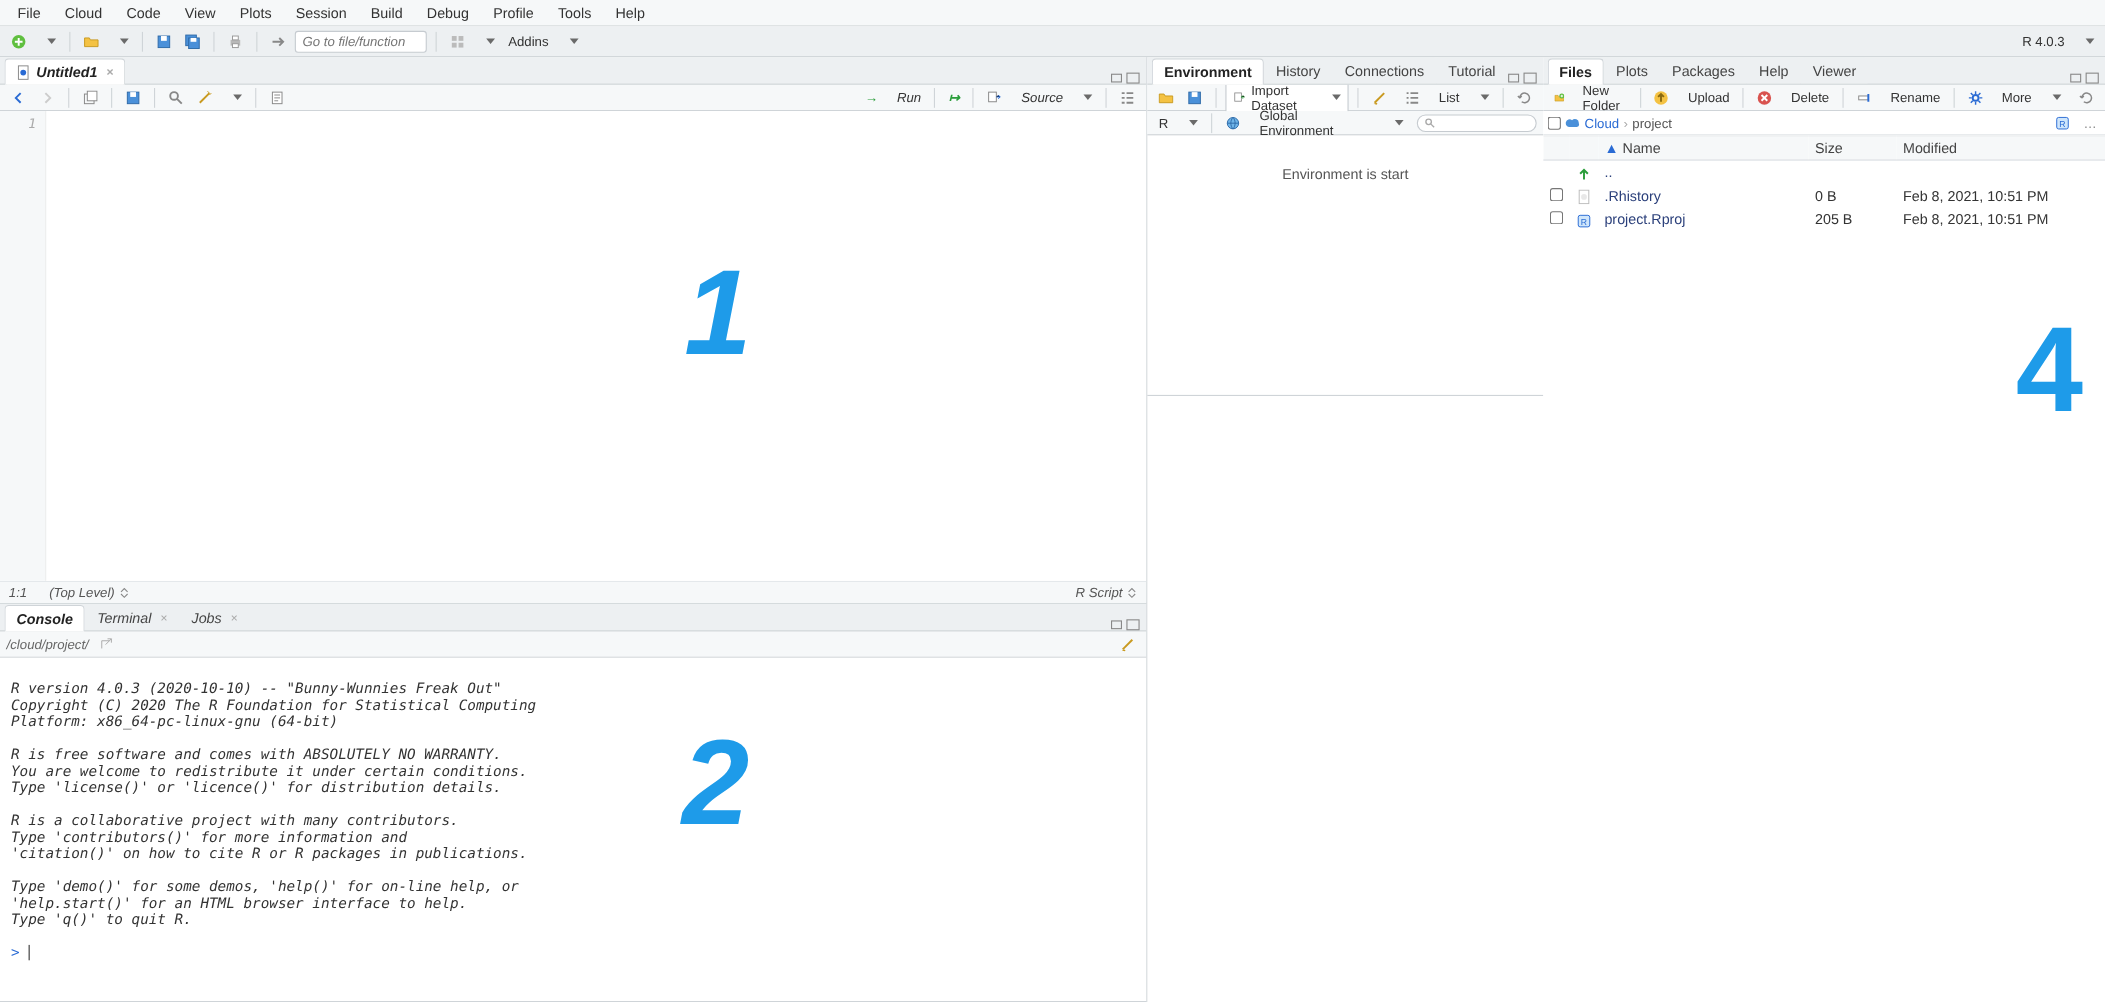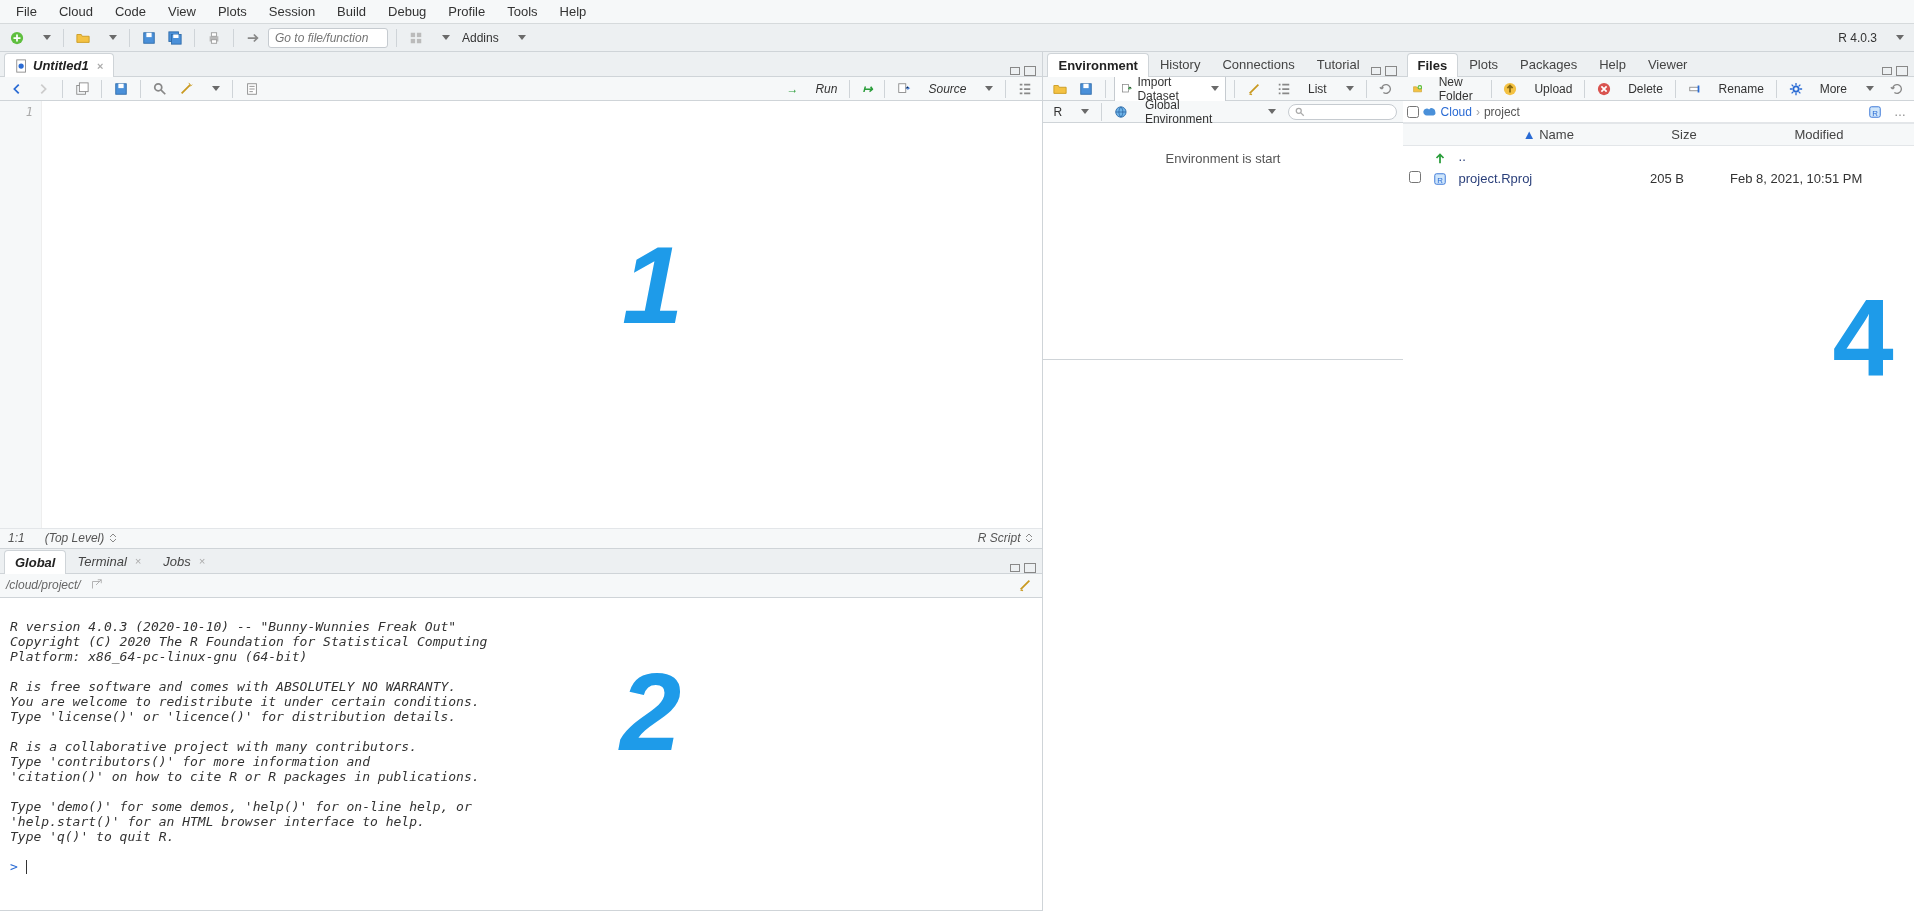--- a/index.html
+++ b/index.html
@@ -35,21 +35,21 @@
 .statusbar .spacer { flex: 1; }
 .statusbar .sel { display: inline-flex; align-items: center; gap: 4px; }
 .console-out { flex: 1; padding: 6px 10px; font-family: "Lucida Console", Monaco, monospace; font-size: 13px; white-space: pre-wrap; overflow: auto; background: #fff; position: relative; }
 .console-out .prompt { color: #2a6bd4; }
 .env-body { flex: 1; display: flex; align-items: flex-start; justify-content: center; padding-top: 28px; color: #555; font-size: 13px; position: relative; }
 .files-head { display: flex; align-items: center; height: 22px; background: #fff; border-bottom: 1px solid #e3e6e9; padding: 0 4px; gap: 4px; }
 .files-head .crumb { color: #2a6bd4; cursor: default; }
 .files-head .crumb.plain { color: #555; }
 .files-table { flex: 1; background: #fff; position: relative; overflow: auto; }
 .files-table table { width: 100%; border-collapse: collapse; font-size: 13px; }
-.files-table th { text-align: center; font-weight: 400; color: #444; background: #f6f8f9; border-top: 1px solid #e3e6e9; border-bottom: 1px solid #e3e6e9; padding: 3px 6px; }
+.files-table th { text-align: left; font-weight: 400; color: #444; background: #f6f8f9; border-top: 1px solid #e3e6e9; border-bottom: 1px solid #e3e6e9; padding: 3px 6px; }
 .files-table td { padding: 3px 6px; color: #333; }
 .files-table td.fname { color: #2a3f7a; }
 .chk { width: 12px; height: 12px; }
 .svgicon { width: 14px; height: 14px; vertical-align: middle; }
 .search-box { border: 1px solid #c6cbd0; border-radius: 10px; background: #fff; width: 110px; height: 16px; display: inline-flex; align-items: center; padding: 0 6px; }
 .green-arrow { color: #2a9d3a; font-weight: bold; }
 </style>
 </head>
 <body>
 
@@ -246,21 +246,21 @@
             <span>R Script</span>
             <svg class="svgicon" style="width:10px;height:10px" viewBox="0 0 10 10">
                 <path d="M2 4l3-3 3 3M2 6l3 3 3-3" fill="none" stroke="#888"></path>
               </svg>
           </span>
         </div>
       </div>
 
       <div class="pane" style="flex:1;">
         <div class="tabbar">
-          <div class="tab active">Global</div>
+          <div class="tab active">Console</div>
           <div class="tab">
               <span>Terminal</span>
               <span class="close-x">×</span>
             </div>
           <div class="tab">
               <span>Jobs</span>
               <span class="close-x">×</span>
             </div>
           <div class="right-ctrls">
             <span class="winicon small"></span>
@@ -485,20 +485,30 @@
                 <td><svg class="svgicon" viewBox="0 0 16 16">
                       <path d="M8 14V4M4 8l4-4 4 4" fill="none" stroke="#2a9d3a" stroke-width="2"></path>
                     </svg></td>
                 <td class="fname">..</td>
                 <td></td>
                   <td></td>
               </tr>
               <tr class="row">
                 <td><input type="checkbox" class="chk" style=""></td>
                 <td><svg class="svgicon" viewBox="0 0 16 16">
+                      <rect x="3" y="1" width="10" height="14" fill="#fff" stroke="#bbb"></rect>
+                      <circle cx="8" cy="8" r="3" fill="#e8e8e8"></circle>
+                    </svg></td>
+                <td class="fname">.Rhistory</td>
+                <td>0 B</td>
+                <td>Feb 8, 2021, 10:51 PM</td>
+              </tr>
+              <tr class="row">
+                <td><input type="checkbox" class="chk" style=""></td>
+                <td><svg class="svgicon" viewBox="0 0 16 16">
                       <rect x="2" y="2" width="12" height="12" rx="2" fill="#cfe6fb" stroke="#2a6bd4"></rect>
                       <text x="8" y="12" text-anchor="middle" font-size="9" fill="#2a6bd4">R</text>
                     </svg></td>
                 <td class="fname">project.Rproj</td>
                 <td>205 B</td>
                 <td>Feb 8, 2021, 10:51 PM</td>
               </tr>
             </tbody>
           </table>
           <div class="overlay-num" style="left:430px; top:150px;">4</div>

